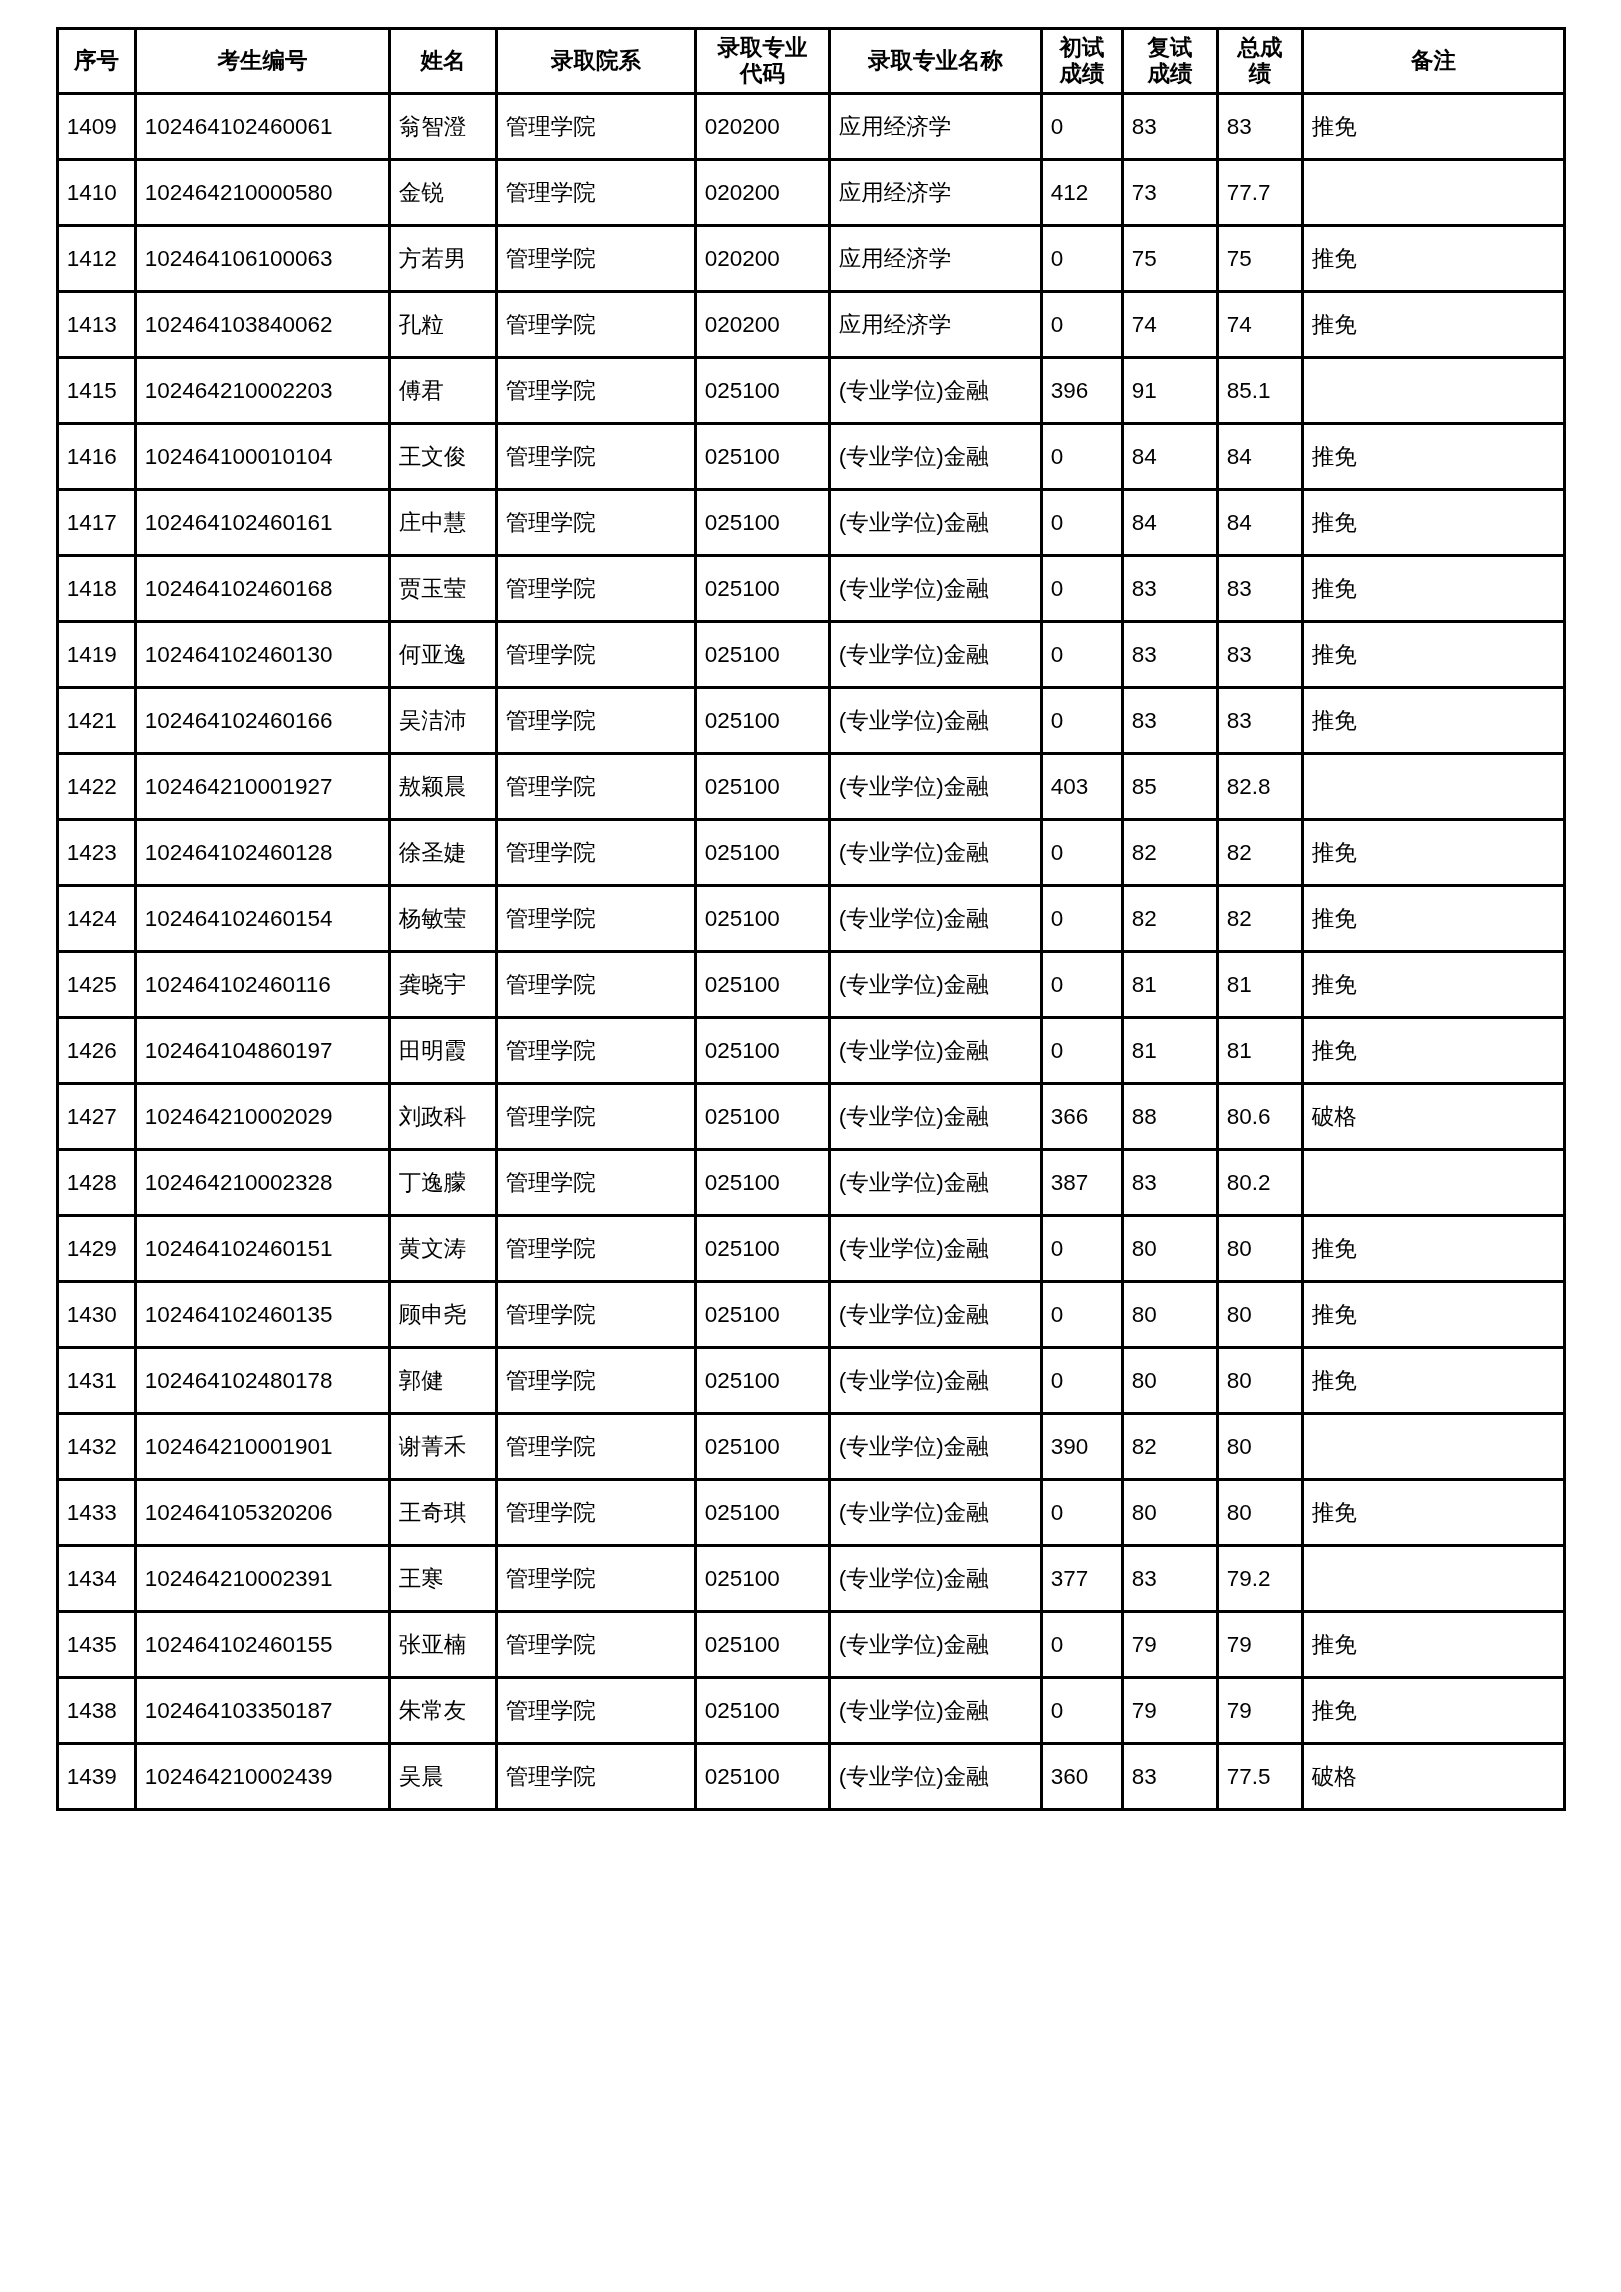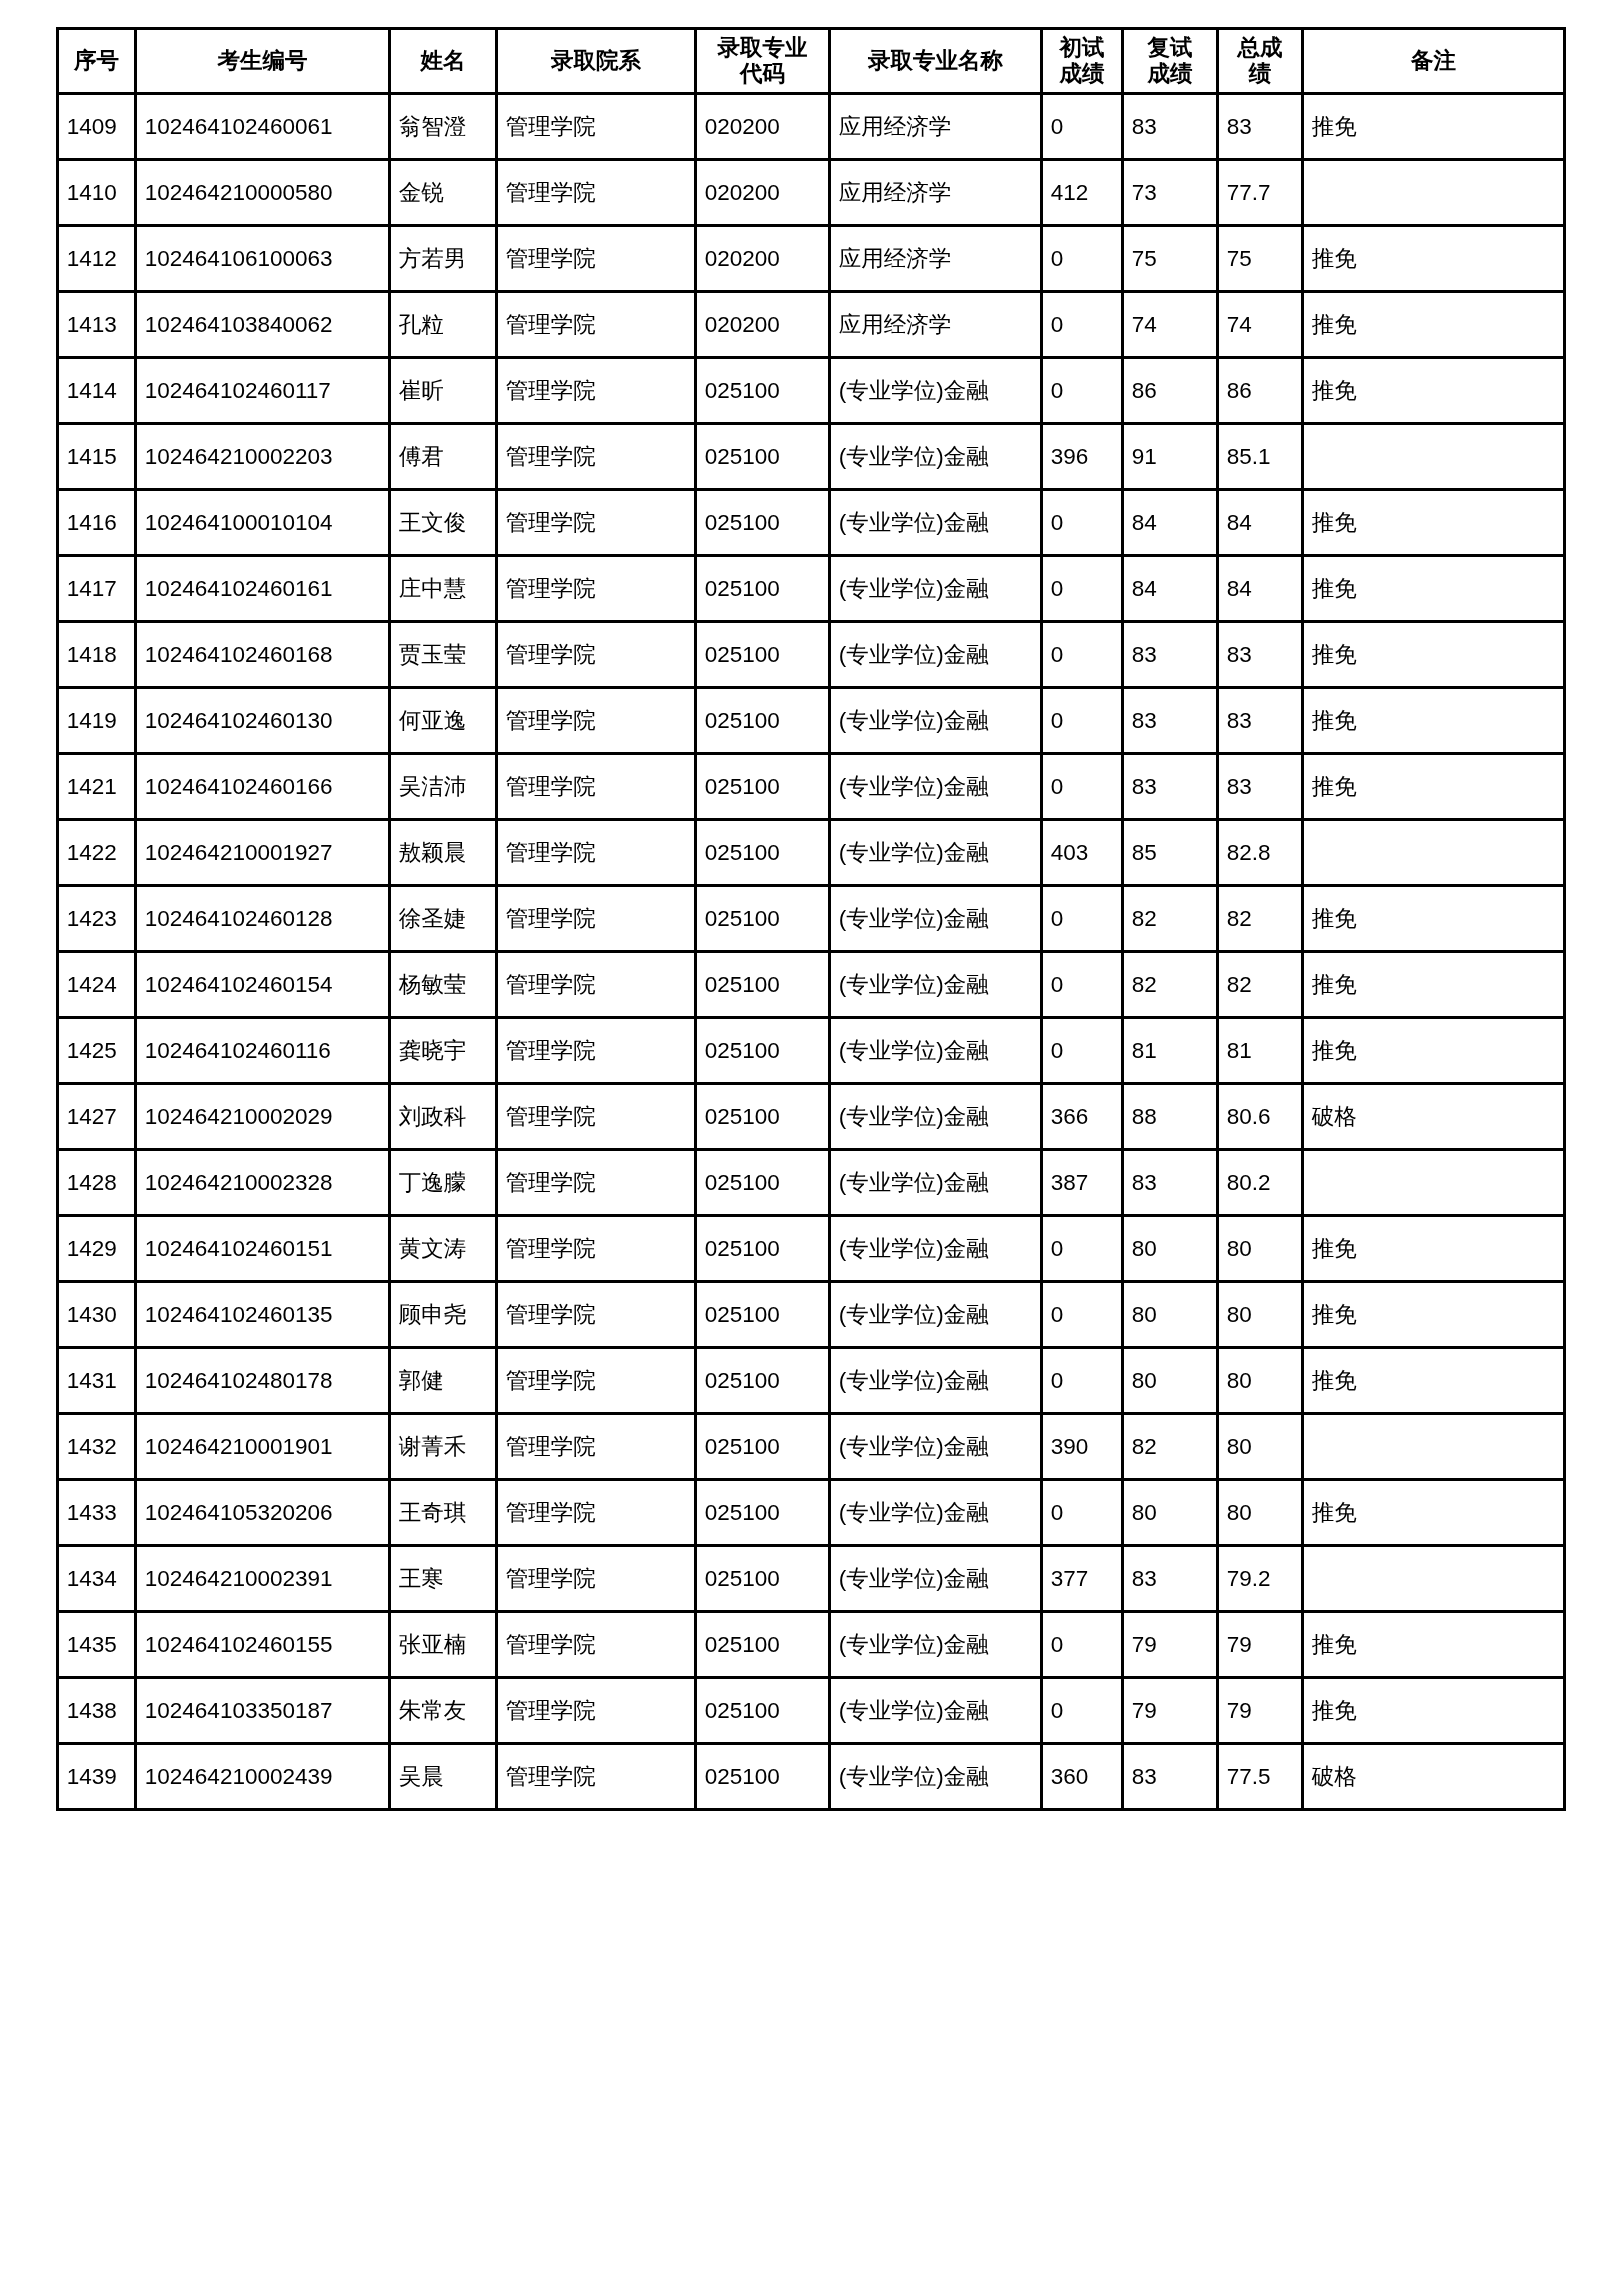--- a/index.html
+++ b/index.html
@@ -125,32 +125,20 @@
           <td>孔粒</td>
           <td>管理学院</td>
           <td>020200</td>
           <td>应用经济学</td>
           <td>0</td>
           <td>74</td>
           <td>74</td>
           <td>推免</td>
         </tr>
         <tr>
-          <td>1414</td>
-          <td>102464102460117</td>
-          <td>崔昕</td>
-          <td>管理学院</td>
-          <td>025100</td>
-          <td>(专业学位)金融</td>
-          <td>0</td>
-          <td>86</td>
-          <td>86</td>
-          <td>推免</td>
-        </tr>
-        <tr>
           <td>1415</td>
           <td>102464210002203</td>
           <td>傅君</td>
           <td>管理学院</td>
           <td>025100</td>
           <td>(专业学位)金融</td>
           <td>396</td>
           <td>91</td>
           <td>85.1</td>
           <td></td>
@@ -248,20 +236,32 @@
           <td>(专业学位)金融</td>
           <td>0</td>
           <td>82</td>
           <td>82</td>
           <td>推免</td>
         </tr>
         <tr>
           <td>1425</td>
           <td>102464102460116</td>
           <td>龚晓宇</td>
+          <td>管理学院</td>
+          <td>025100</td>
+          <td>(专业学位)金融</td>
+          <td>0</td>
+          <td>81</td>
+          <td>81</td>
+          <td>推免</td>
+        </tr>
+        <tr>
+          <td>1426</td>
+          <td>102464104860197</td>
+          <td>田明霞</td>
           <td>管理学院</td>
           <td>025100</td>
           <td>(专业学位)金融</td>
           <td>0</td>
           <td>81</td>
           <td>81</td>
           <td>推免</td>
         </tr>
         <tr>
           <td>1427</td>

